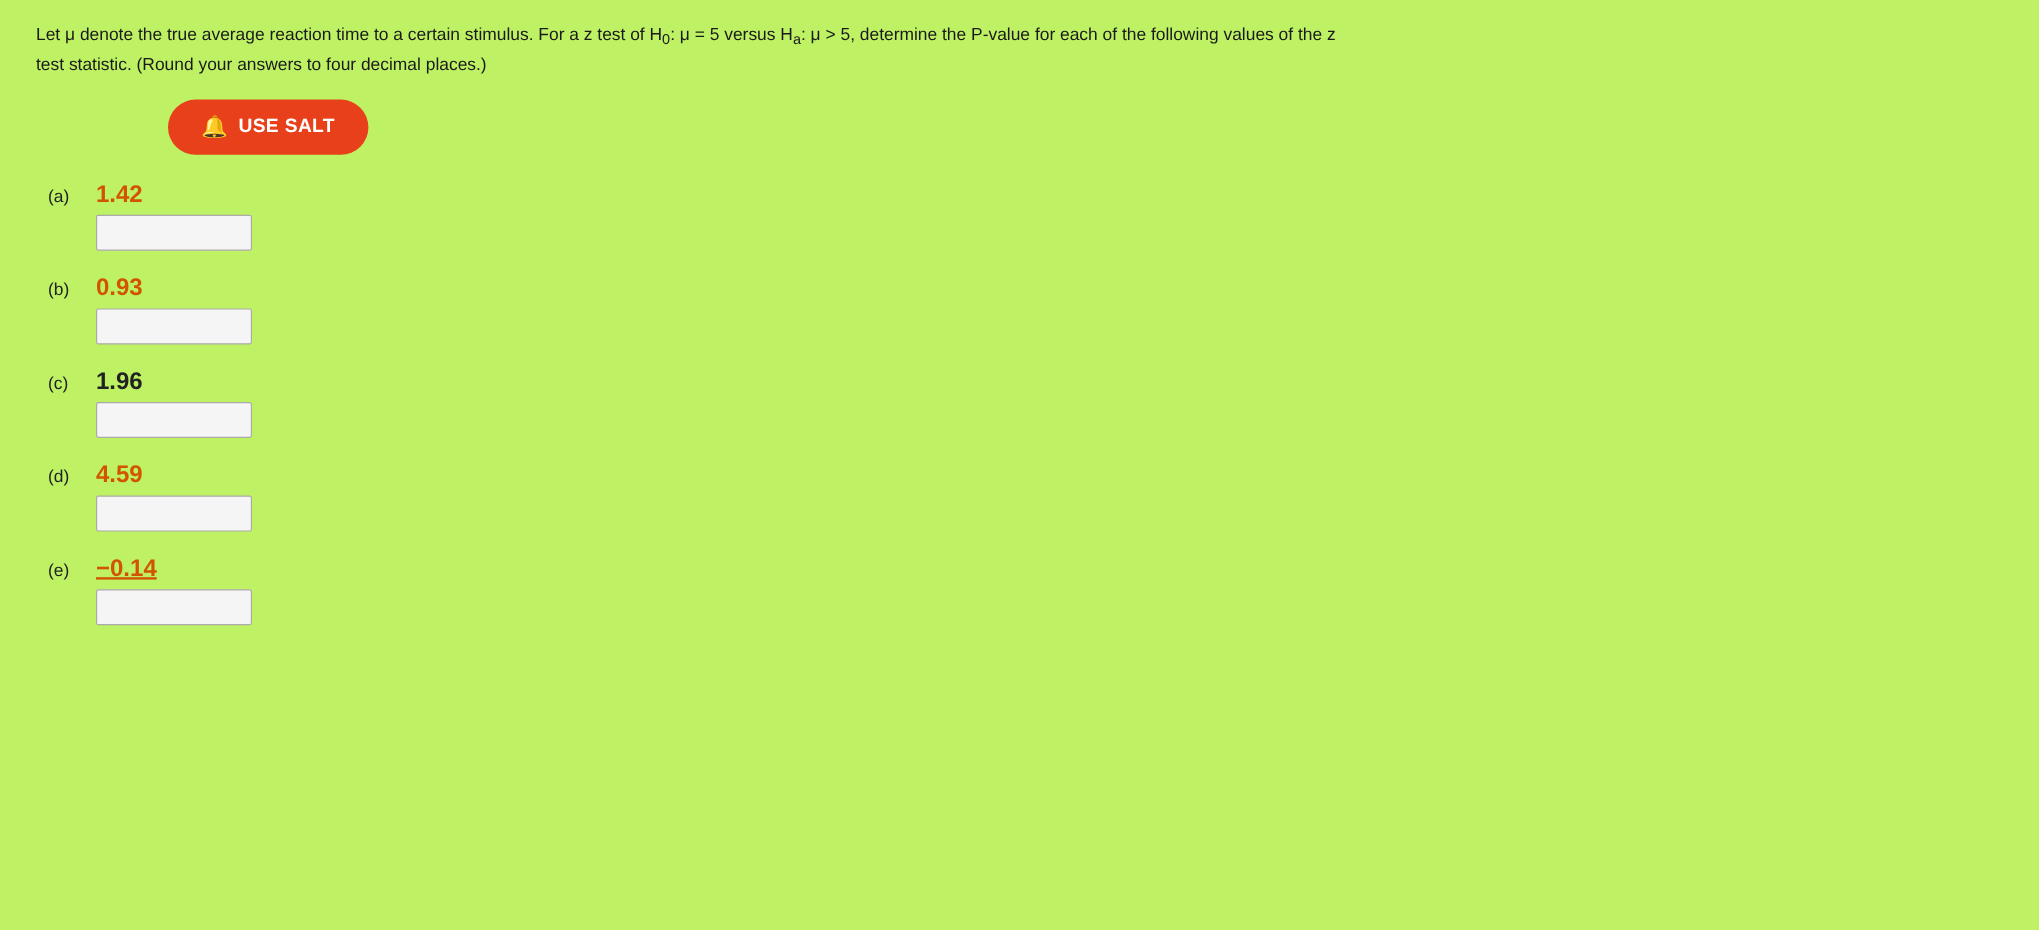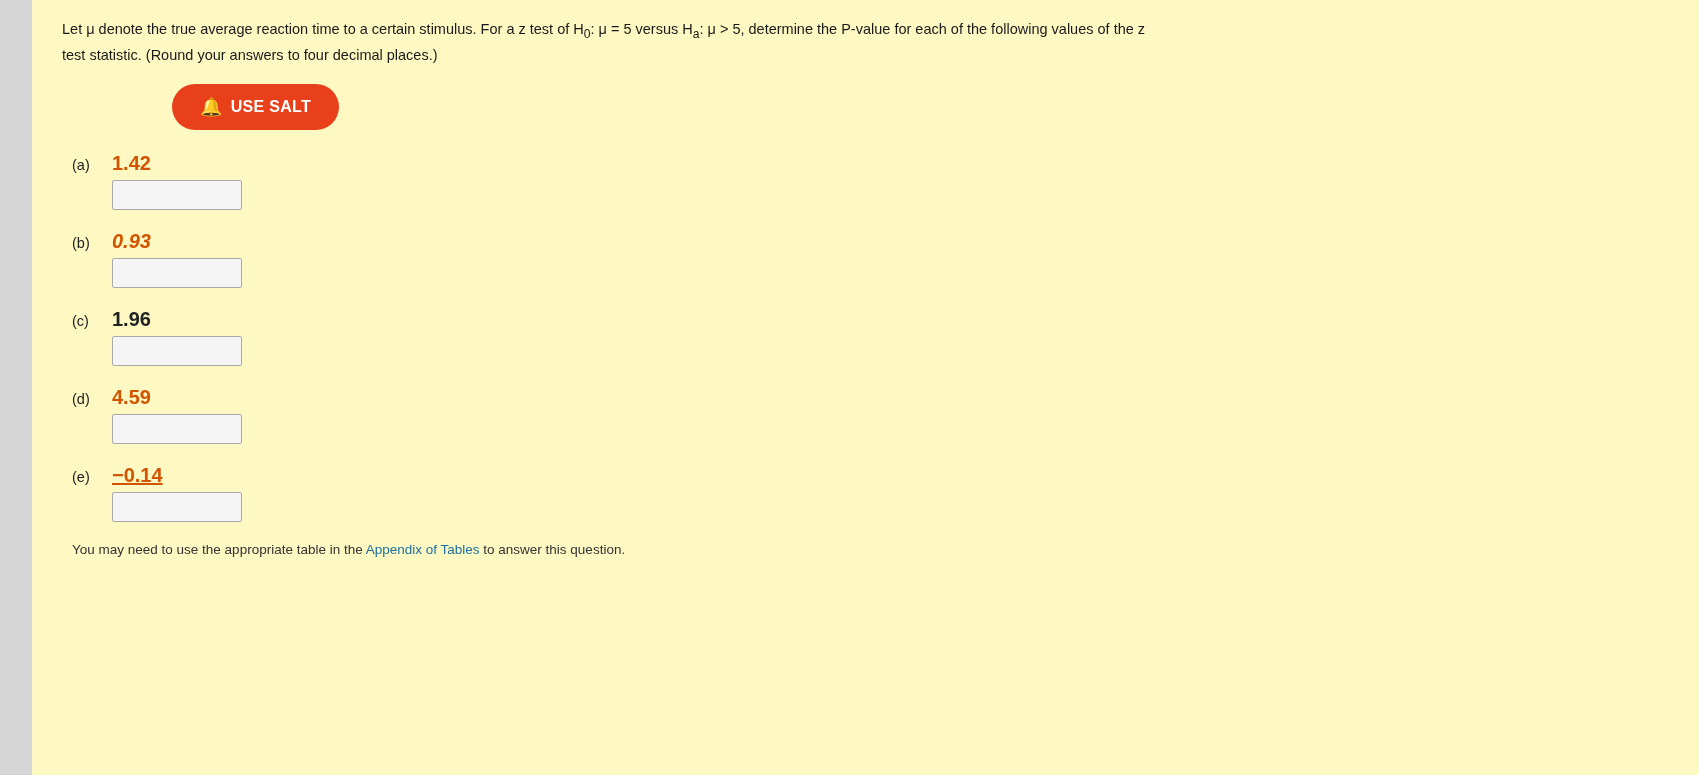--- a/index.html
+++ b/index.html
@@ -11,25 +11,24 @@
     body {
       background-color: #d6d6d6;
       font-family: Arial, sans-serif;
       font-size: 15px;
       color: #222;
       width: 1699px;
       min-height: 775px;
     }
 
     .page-container {
-      background-color: #fef9c3;
+      background-color: #bef264;
       max-width: 1699px;
       min-height: 775px;
       padding: 18px 30px 24px 30px;
-      margin-left: 32px;
     }
 
     .problem-text {
       font-size: 14.5px;
       line-height: 1.55;
       color: #1a1a1a;
       margin-bottom: 18px;
       max-width: 1100px;
     }
 
@@ -135,21 +134,21 @@
         <span class="part-value" style="color:#d35400;">1.42</span>
       </div>
       <div class="part-input-row">
         <input type="text" class="answer-input" style="">
       </div>
     </div>
 
     <div class="part-row">
       <div class="part-label-value">
         <span class="part-letter">(b)</span>
-        <span class="part-value" style="color:#d35400;font-style:italic;">0.93</span>
+        <span class="part-value" style="color:#d35400;">0.93</span>
       </div>
       <div class="part-input-row">
         <input type="text" class="answer-input" style="">
       </div>
     </div>
 
     <div class="part-row">
       <div class="part-label-value">
         <span class="part-letter">(c)</span>
         <span class="part-value" style="color:#222;">1.96</span>
@@ -174,17 +173,14 @@
         <span class="part-letter">(e)</span>
         <span class="part-value negative" style="color:#d35400;text-decoration:underline;">−0.14</span>
       </div>
       <div class="part-input-row">
         <input type="text" class="answer-input" style="">
       </div>
     </div>
 
   </div>
 
-  <div class="footer-note">
-    <span>You may need to use the appropriate table in the </span><a href="#">Appendix of Tables</a><span> to answer this question.</span>
-  </div>
 
 </div>
 
 </body></html>

